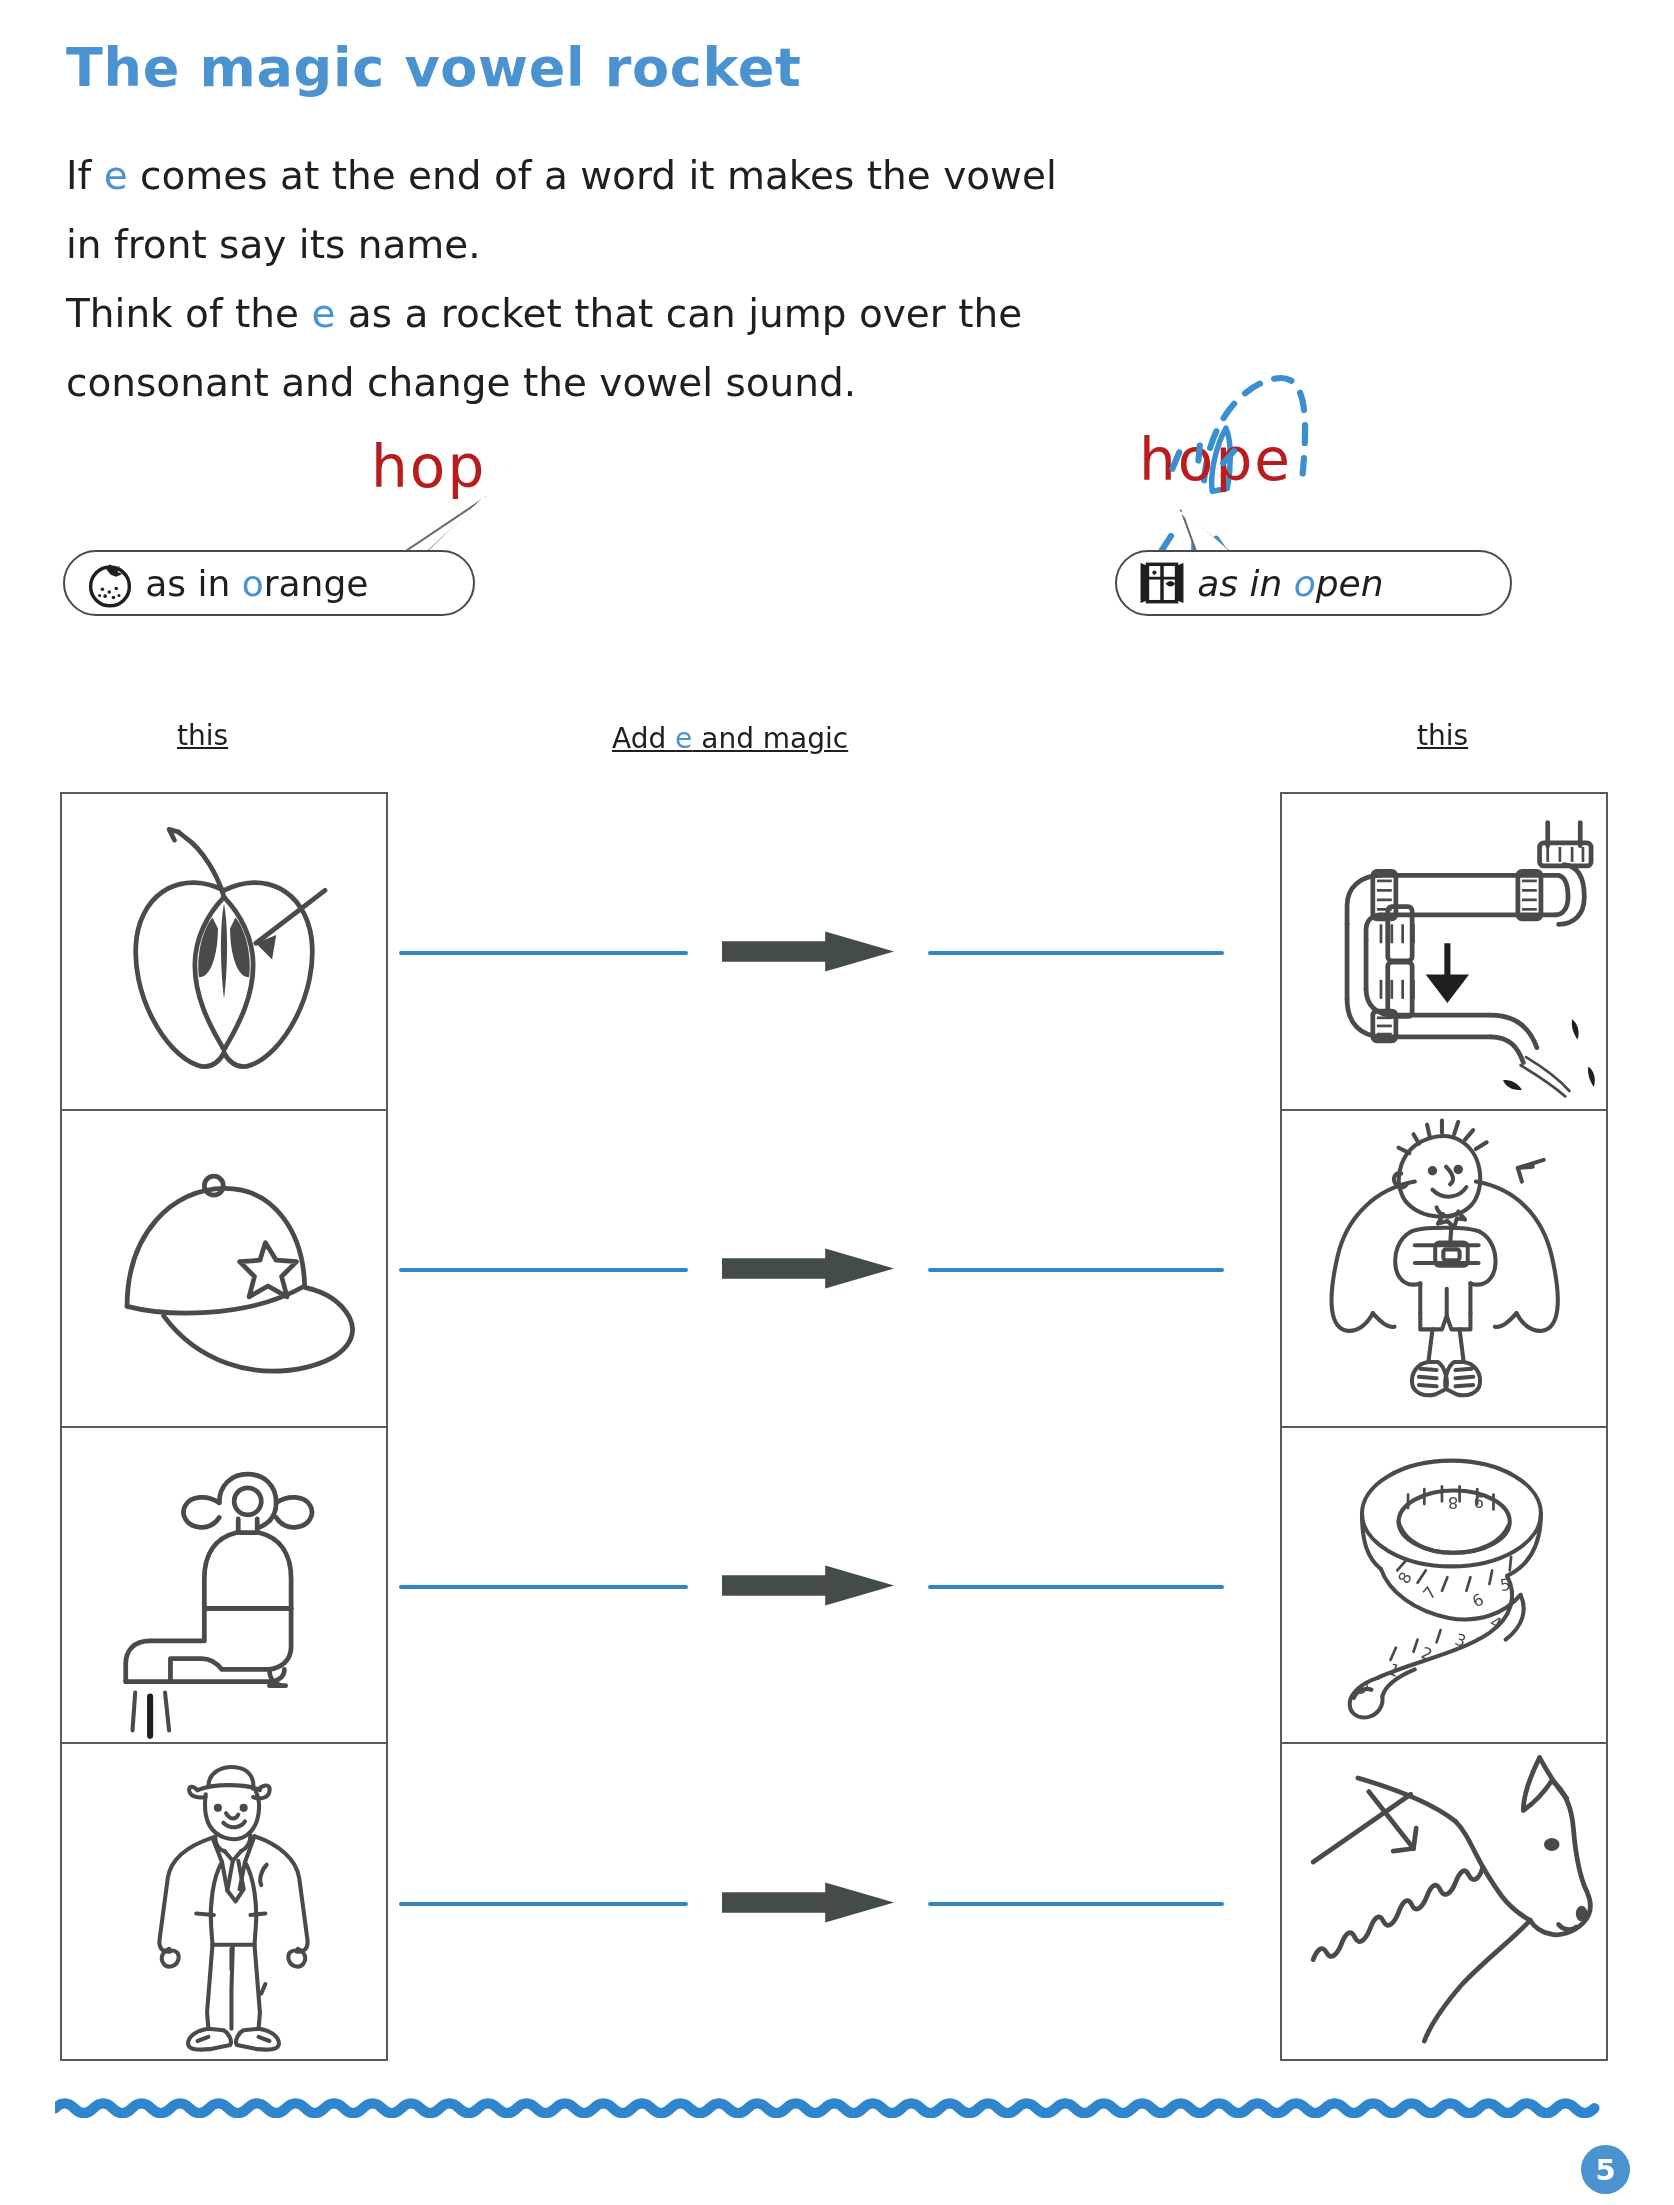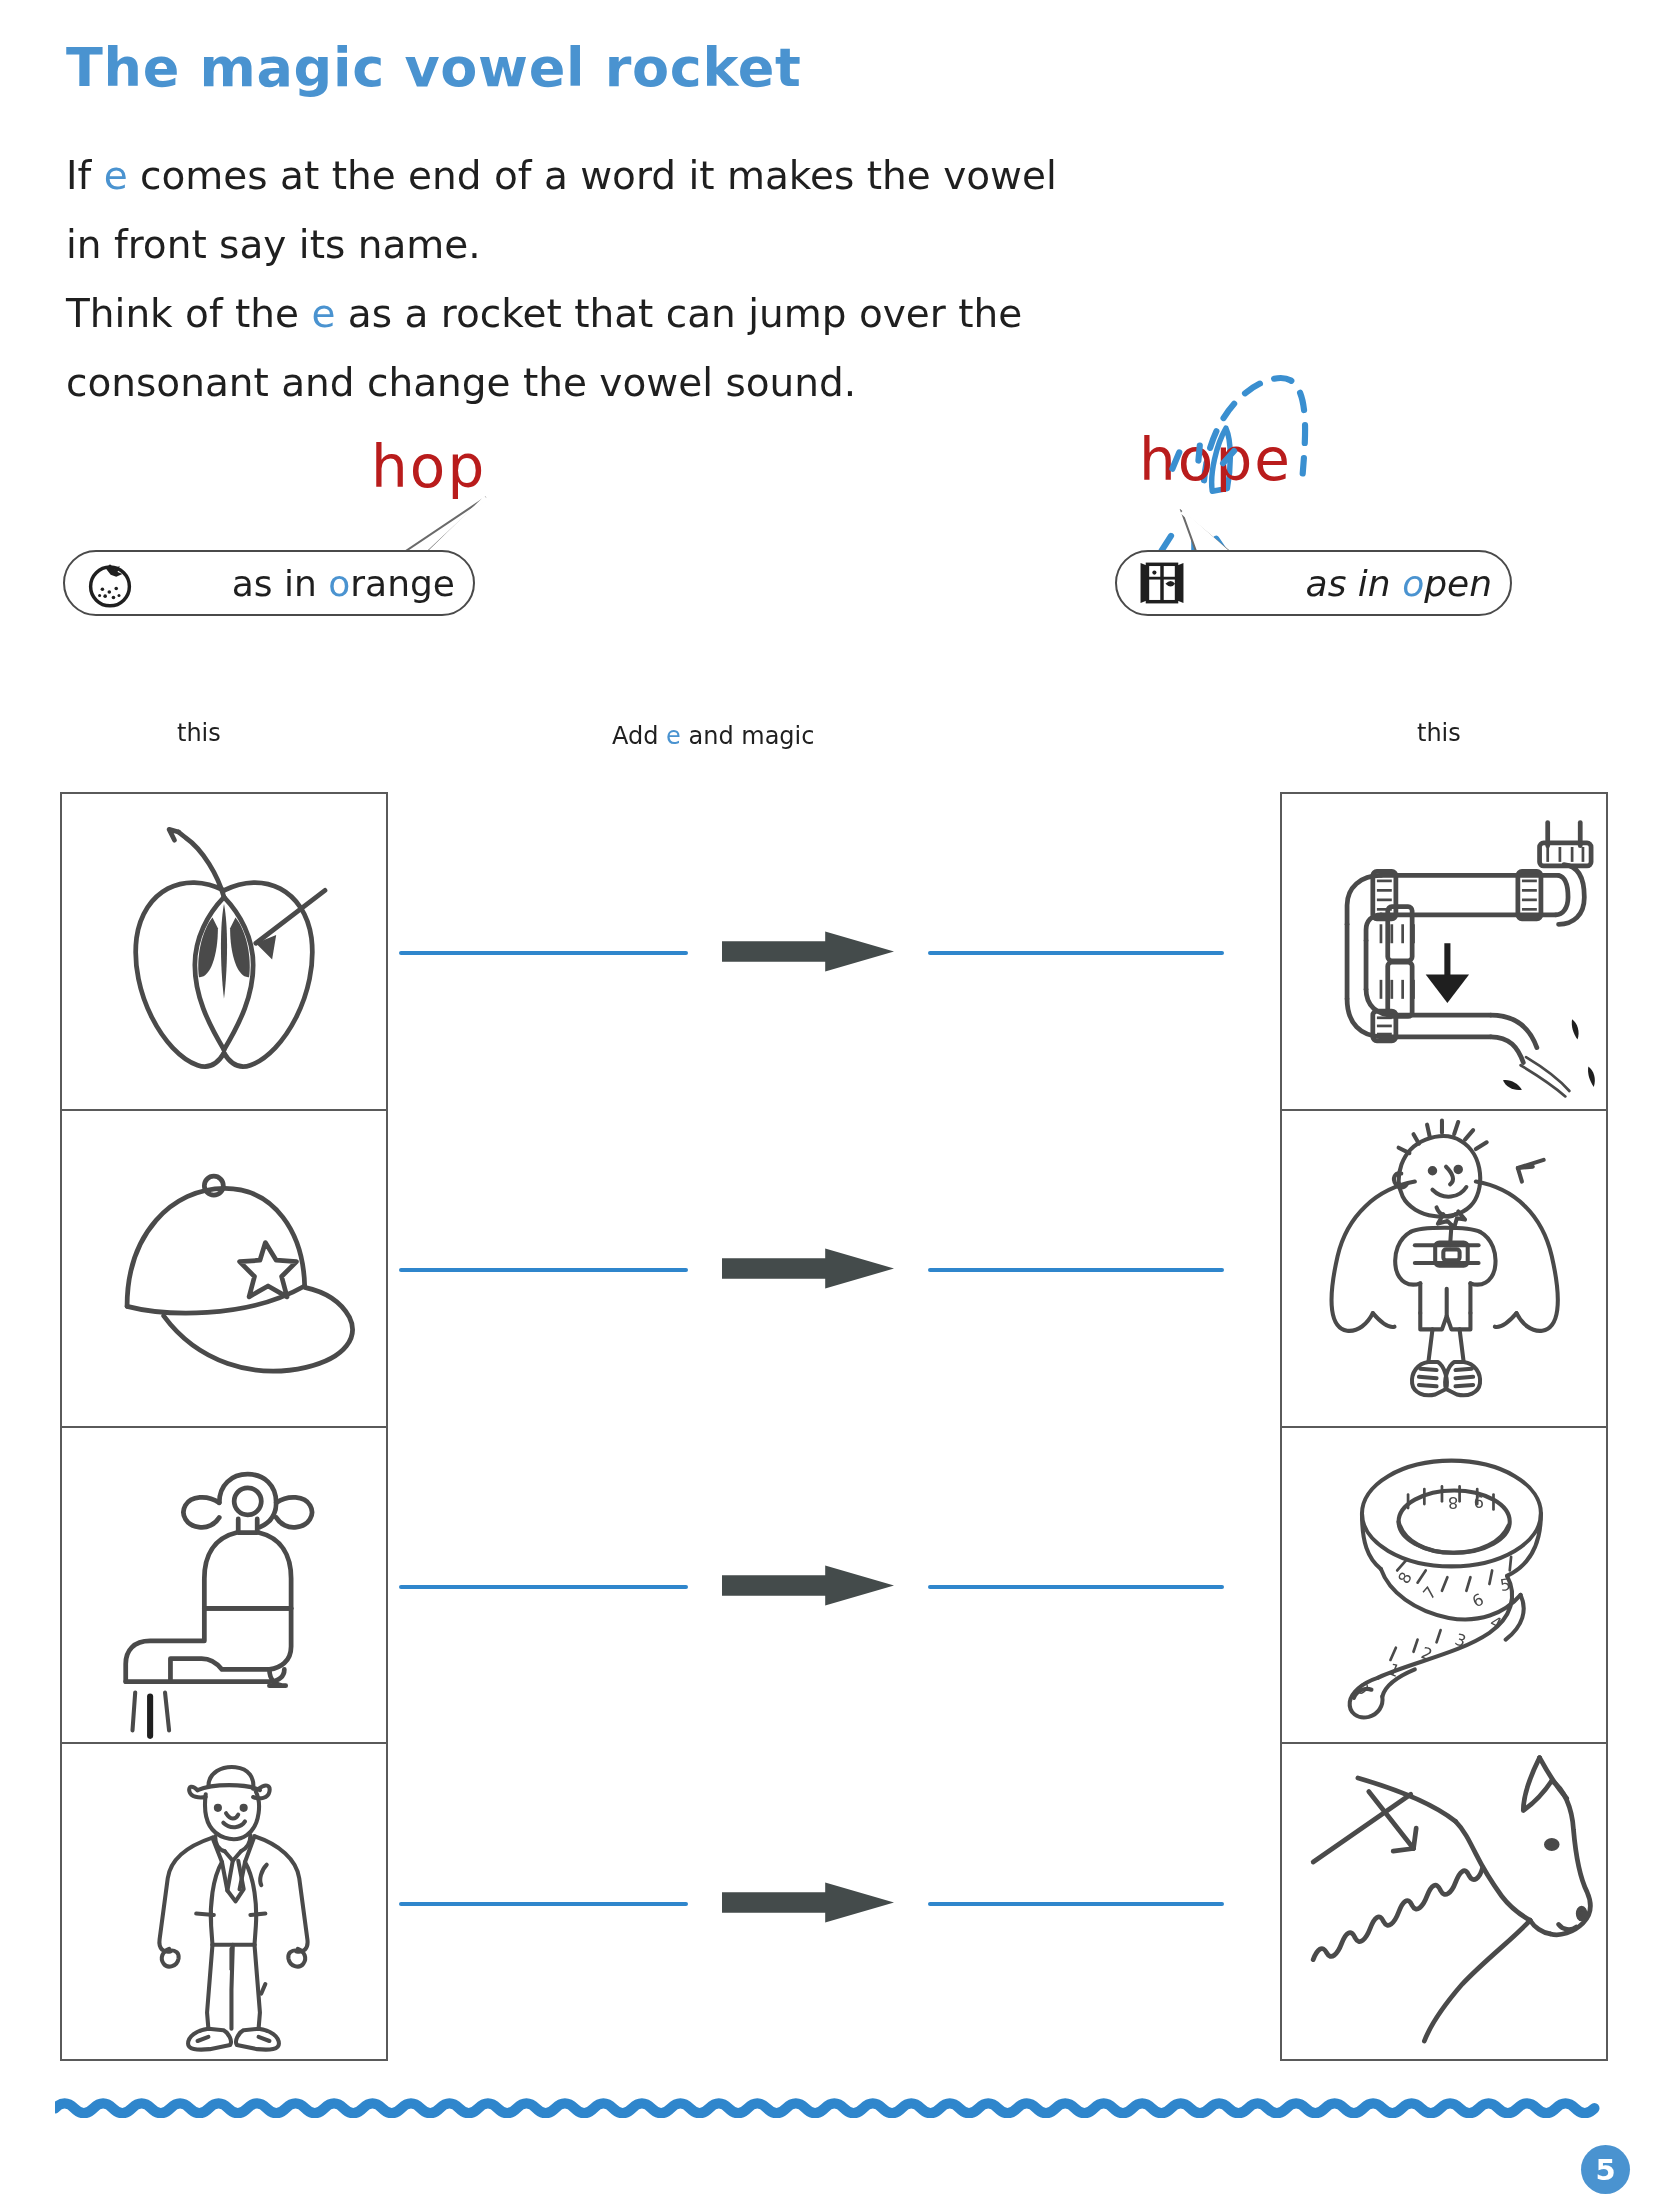--- a/index.html
+++ b/index.html
@@ -70,21 +70,20 @@
   .pill {
     position: absolute;
     box-sizing: border-box;
     border: 2.7px solid #4a4a4a;
     border-radius: 48px;
     background: #ffffff;
     display: flex;
     align-items: center;
     padding: 0 18px;
     height: 66px;
-    justify-content: space-between;
   }
   #pill-left  { left: 63px;   top: 550px;  width: 412px; }
   #pill-right { left: 1115px; top: 550px;  width: 397px; font-style: italic; }
 
   .pill-text {
     font-family: "DejaVu Sans", sans-serif;
     font-size: 36px;
     color: #1f1f1f;
     white-space: nowrap;
     margin-left: 8.2px;
@@ -100,23 +99,24 @@
 
   
   .tail { position: absolute; }
   #tail-left  { left: 357px;  top: 493px; width: 137px; height: 69px; }
   #tail-right { left: 1161px; top: 509px; width: 124px; height: 55px; }
 
   
   .col-head {
     position: absolute;
     font-family: "DejaVu Sans", sans-serif;
-    font-size: 24px;
+    font-size: 28px;
     color: #1f1f1f;
     white-space: nowrap;
+    text-decoration: underline;
   }
   #head-left  { left: 177px;  top: 719px; }
   #head-mid   { left: 612px;  top: 722px; }
   #head-right { left: 1417px; top: 719px; }
   #head-mid .hl { color: #4a93d0; }
 
   
   .grid {
     position: absolute;
     top: 792px;

